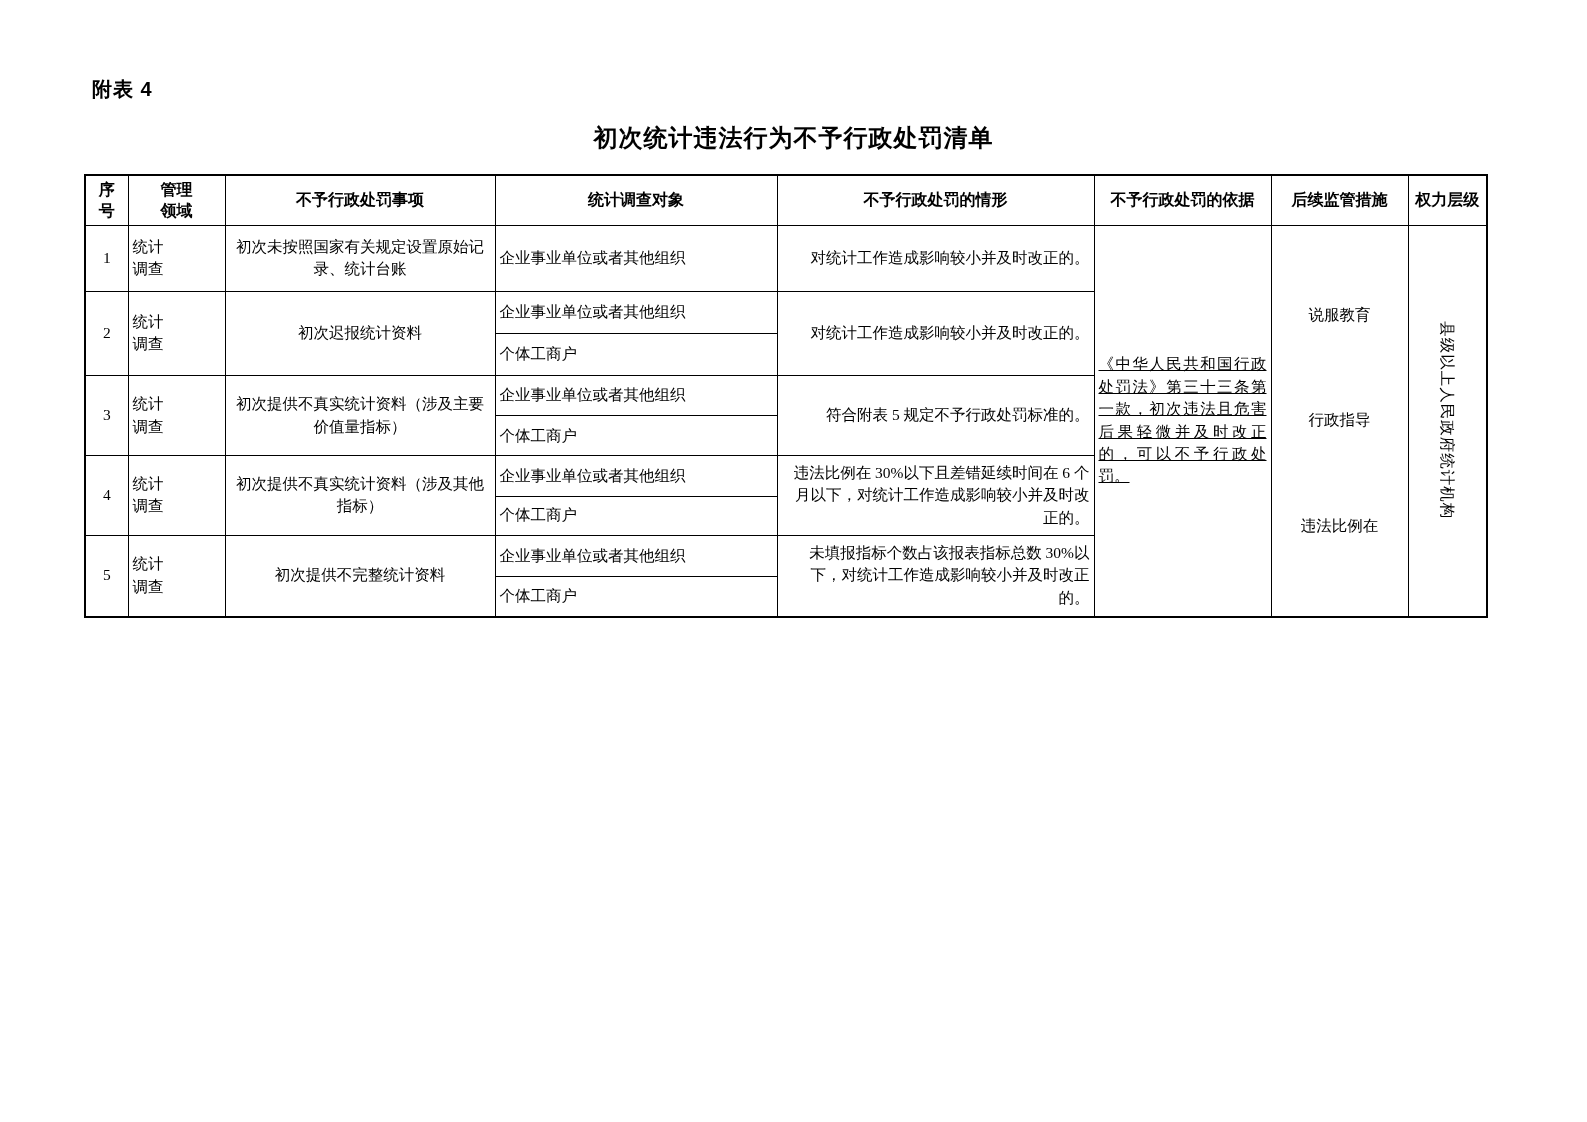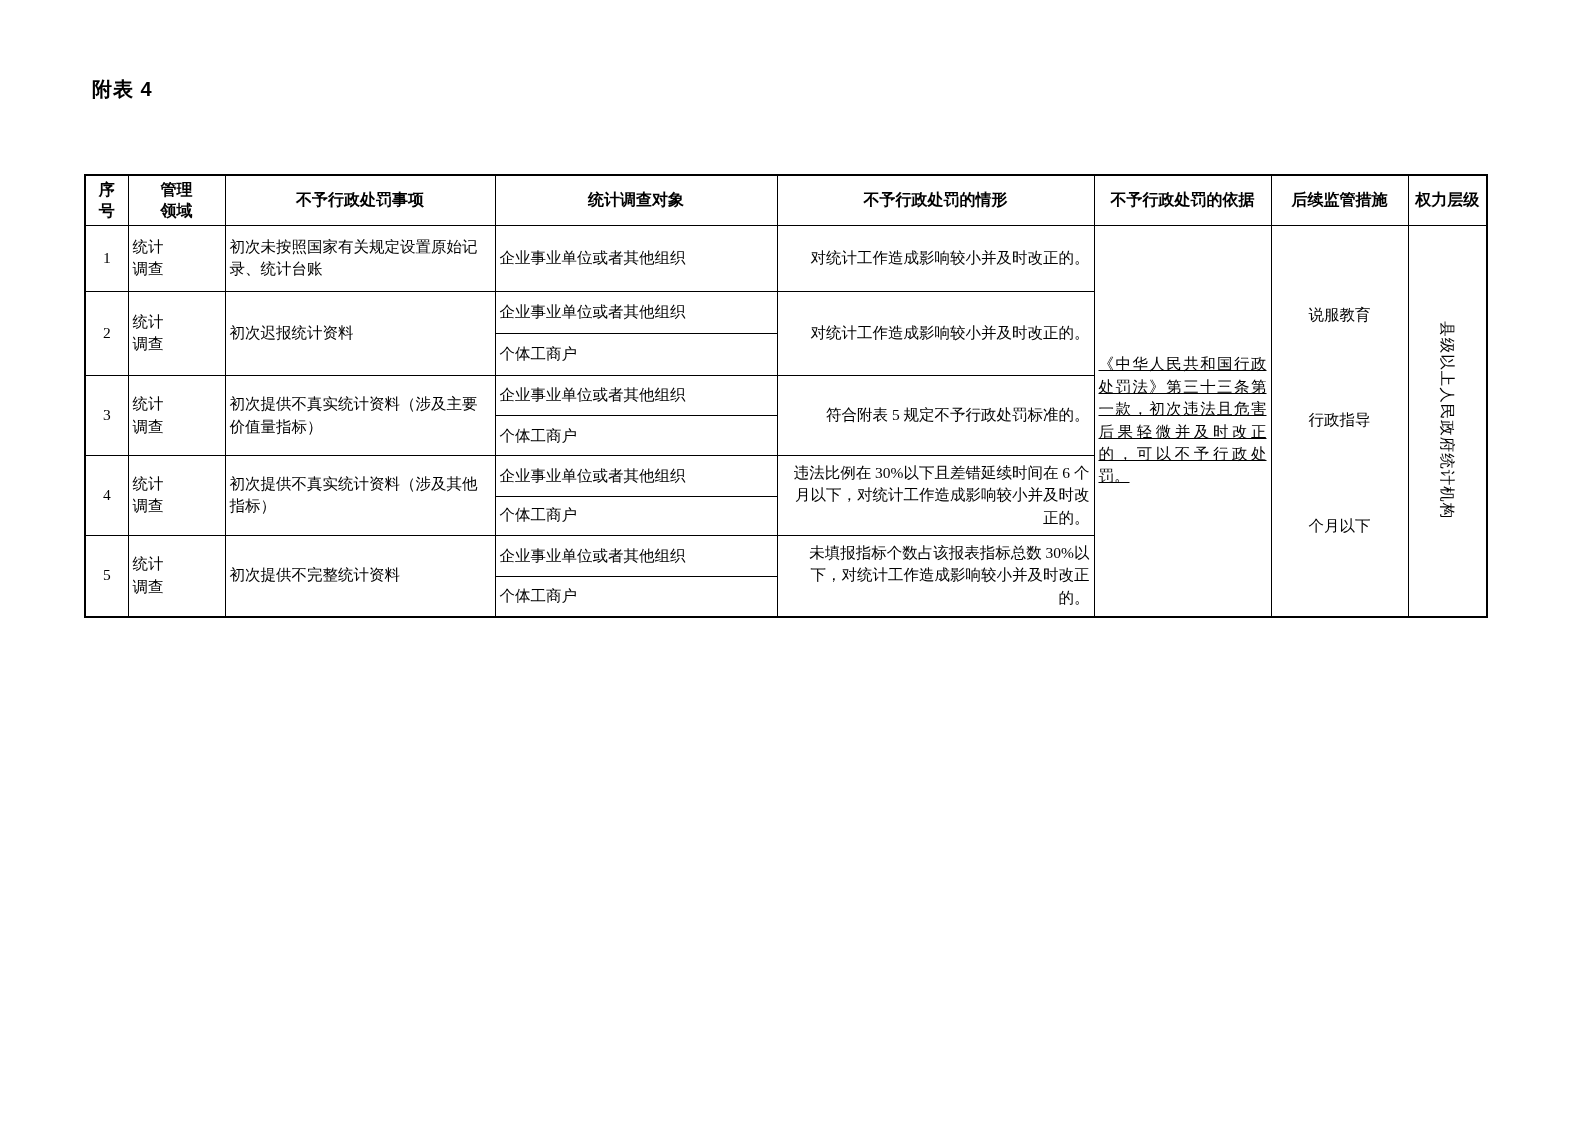--- a/index.html
+++ b/index.html
@@ -62,21 +62,21 @@
   tr.r2a    { height: 41px; }
   tr.r2b    { height: 42px; }
   tr.r3a    { height: 39px; }
   tr.r3b    { height: 40px; }
   tr.r4a    { height: 39px; }
   tr.r4b    { height: 39px; }
   tr.r5a    { height: 40px; }
   tr.r5b    { height: 40px; }
   td.c-no    { text-align: center; }
   td.c-field { white-space: pre-line; }
-  td.c-item  { padding: 2px 8px; }
+  td.c-item  { text-align: center; padding: 2px 8px; }
   td.c-subject { text-align: left; padding: 2px 8px; margin-top: 48px; }
   td.c-circ  { text-align: right; padding: 2px 9px; }
   td.c-basis { text-align: justify; padding: 2px 9px; font-size: 15px; line-height: 1.55; text-decoration: underline; }
   td.c-measures { padding: 0; }
   .measures-stack {
     display: flex;
     flex-direction: column;
     align-items: center;
     justify-content: center;
     gap: 83px;
@@ -106,20 +106,21 @@
   }
   .page-footer .dash { color: #7a7a7a; padding: 0 7px; }
 </style>
 </head>
 <body>
 
 <div class="page">
 
   <div class="appendix-label">附表 4</div>
 
+  <div class="doc-title">初次统计违法行为不予行政处罚清单</div>
 
   <table class="main">
     <colgroup>
       <col style="width:43px">
       <col style="width:97px">
       <col style="width:270px">
       <col style="width:282px">
       <col style="width:317px">
       <col style="width:177px">
       <col style="width:137px">
@@ -146,21 +147,21 @@
         <td class="c-field">统计
 调查</td>
         <td class="c-item">初次未按照国家有关规定设置原始记录、统计台账</td>
         <td class="c-subject">企业事业单位或者其他组织</td>
         <td class="c-circ">对统计工作造成影响较小并及时改正的。</td>
         <td class="c-basis" rowspan="9">《中华人民共和国行政处罚法》第三十三条第一款，初次违法且危害后果轻微并及时改正的，可以不予行政处罚。</td>
         <td class="c-measures" rowspan="9">
           <div class="measures-stack">
             <span>说服教育</span>
             <span>行政指导</span>
-            <span>个月以下</span>
+            <span>违法比例在</span>
           </div>
         </td>
         <td class="c-power" rowspan="9">
           <div class="power-wrap">
             <span class="rotated-text">县级以上人民政府统计机构</span>
           </div>
         </td>
       </tr>
 
       <tr class="r2a">

